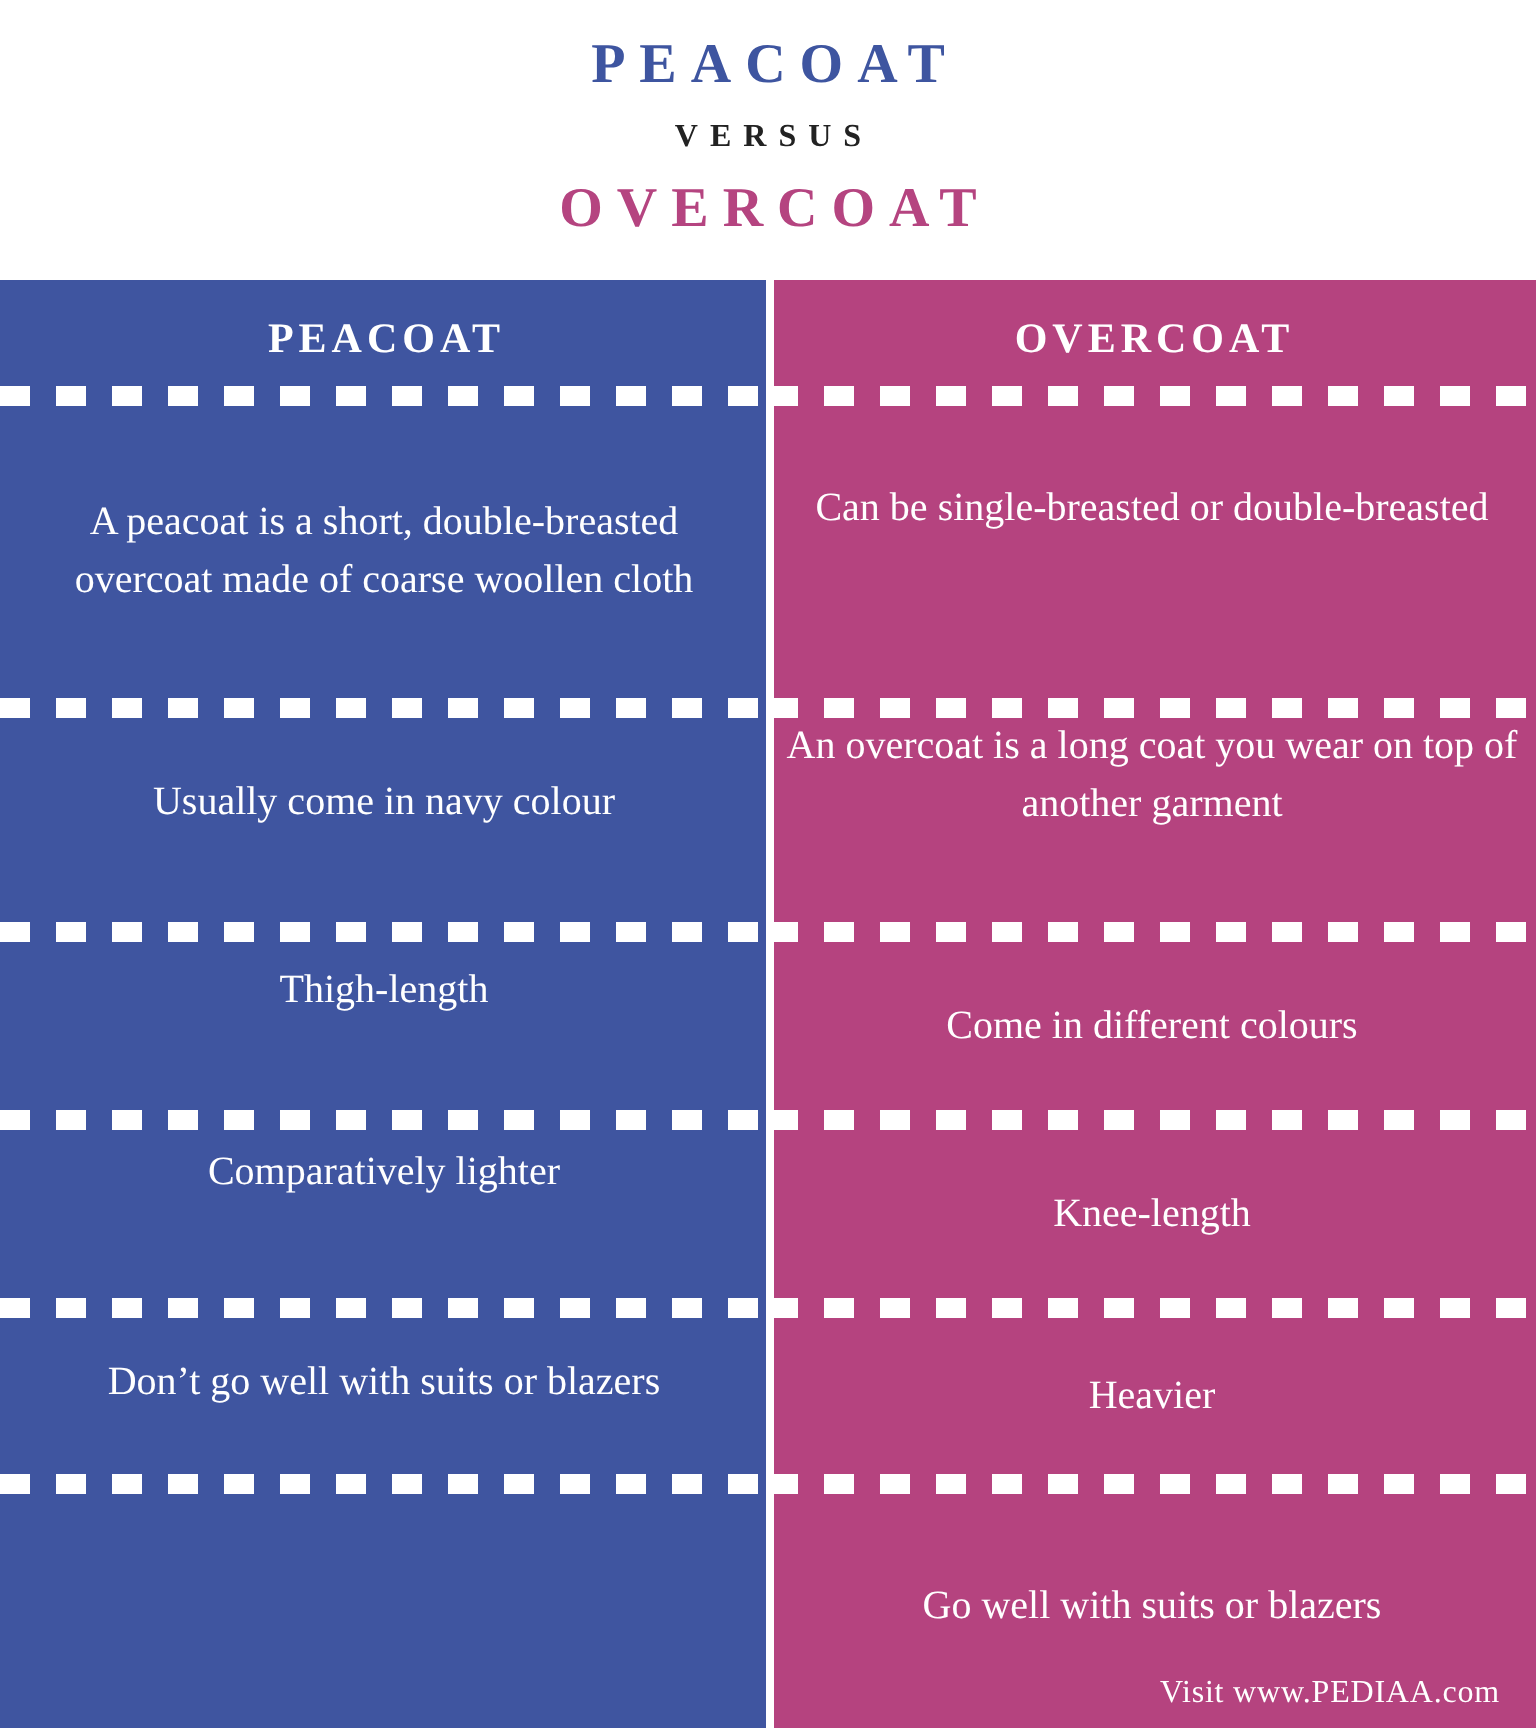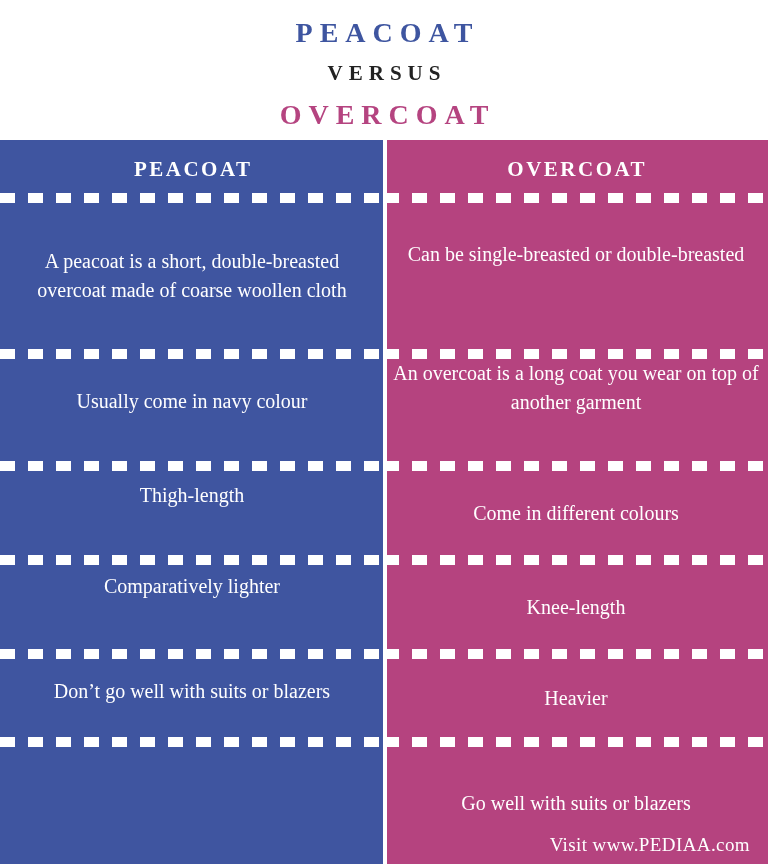--- a/index.html
+++ b/index.html
@@ -29,21 +29,21 @@
   }
   .title-left {
     font-size: 28px;
     font-weight: bold;
     letter-spacing: 7px;
     color: #3e55a0;
     line-height: 1.5;
     text-indent: 7px;
   }
   .title-versus {
-    font-size: 21px;
+    font-size: 16px;
     font-weight: bold;
     letter-spacing: 6px;
     color: #222222;
     line-height: 1.9;
     text-indent: 6px;
   }
   .title-right {
     font-size: 28px;
     font-weight: bold;
     letter-spacing: 7px;
@@ -125,21 +125,21 @@
     width: 4px;
     height: 724px;
     background: #ffffff;
     pointer-events: none;
   }
 
   .visit {
     position: absolute;
     right: 18px;
     bottom: 8px;
-    font-size: 19px;
+    font-size: 16px;
     color: #ffffff;
     letter-spacing: 0.4px;
   }
 </style>
 </head>
 <body>
 
 <div class="page">
 
   <div class="title-block">

